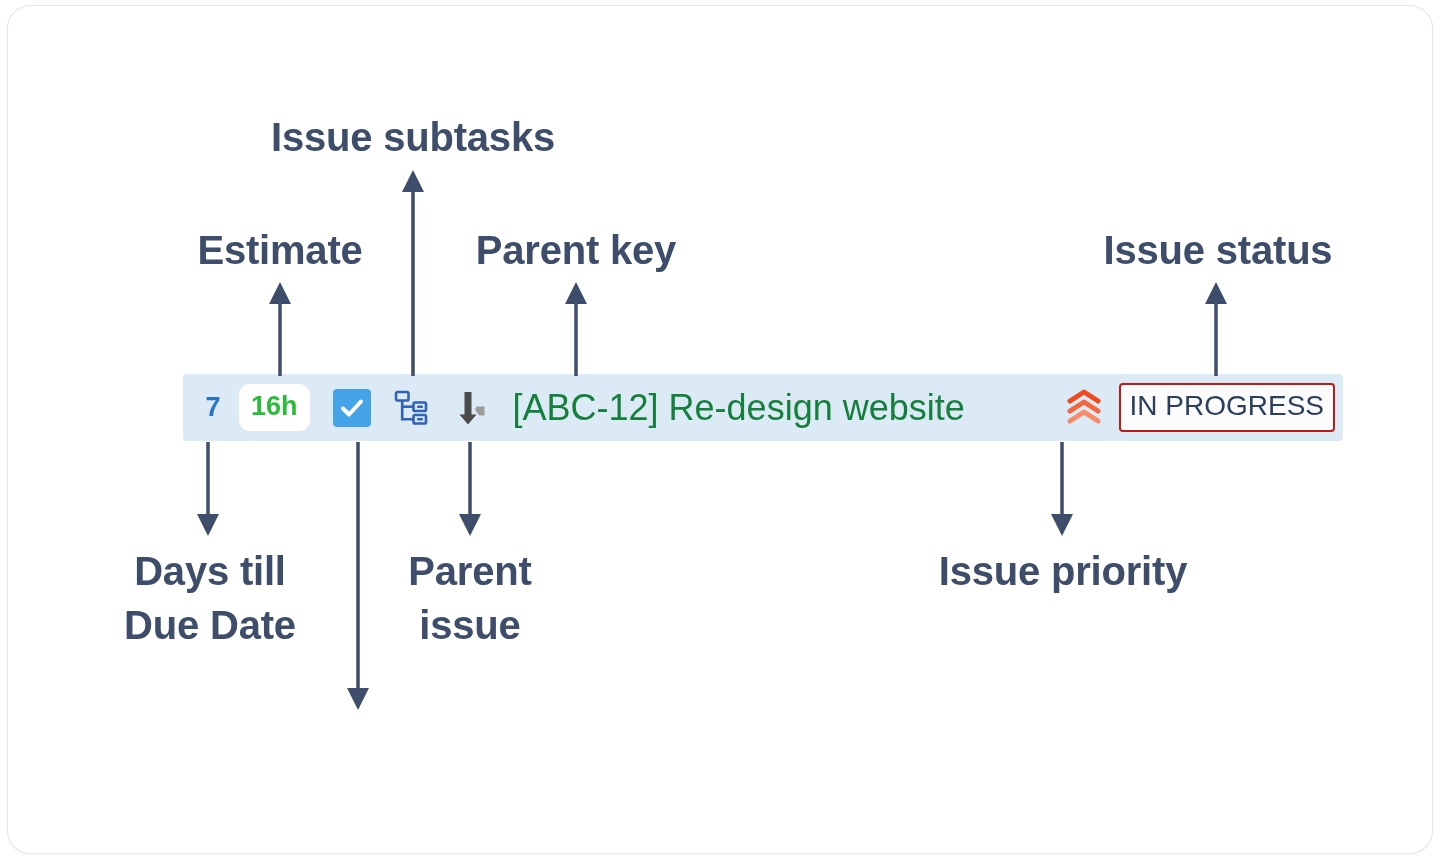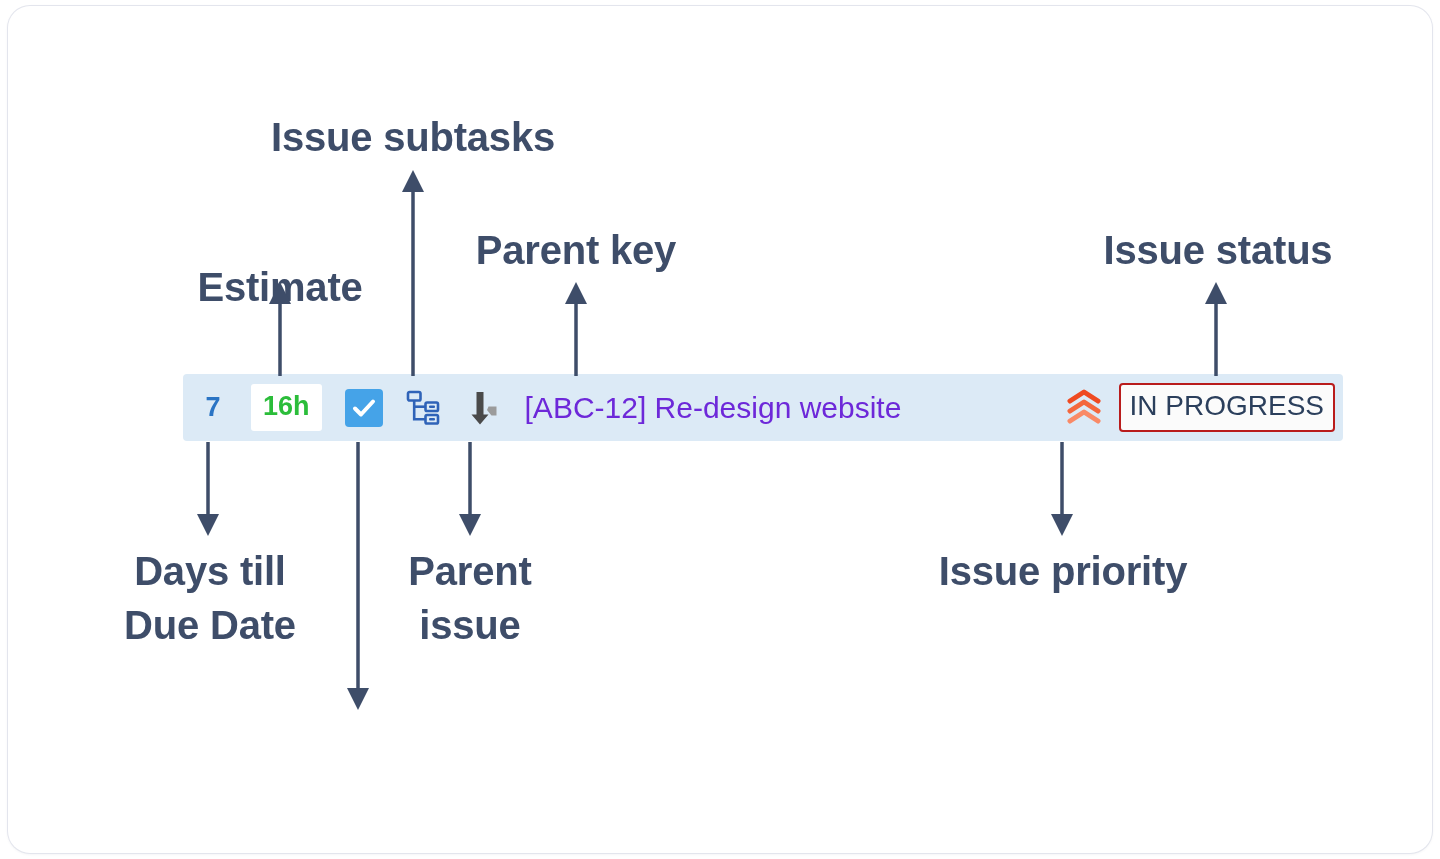--- a/index.html
+++ b/index.html
@@ -55,22 +55,22 @@
     margin-left: 6px;
   }
 
   .estimate-chip {
     background: #ffffff;
     color: #2bbd3a;
     font-size: 27px;
     font-weight: 600;
     line-height: 1;
     padding: 9px 12px 11px 12px;
-    border-radius: 3px;
-    margin-left: 14px;
+    border-radius: 11px;
+    margin-left: 2px;
   }
 
   .issue-type-icon {
     width: 38px;
     height: 38px;
     border-radius: 4px;
     background: #45a3e8;
     margin-left: 23px;
     position: relative;
     flex: none;
@@ -87,22 +87,22 @@
 
   .parent-icon {
     width: 40px;
     height: 40px;
     margin-left: 22px;
     flex: none;
     position: relative;
   }
 
   .issue-title {
-    color: #6d28d9;
-    font-size: 30px;
+    color: #15803d;
+    font-size: 36px;
     line-height: 1;
     margin-left: 22px;
     white-space: nowrap;
   }
 
   .row-right {
     position: absolute;
     right: 8px;
     top: 0;
     height: 100%;
@@ -203,21 +203,21 @@
           </g>
         </svg>
       </div>
 
       <div class="status-badge">IN PROGRESS</div>
     </div>
   </div>
 
   <div class="anno" style="left:255px; top:104px; width:300px;">Issue subtasks</div>
 
-  <div class="anno" style="left:172px; top:217px; width:200px;margin-top:37px;">Estimate</div>
+  <div class="anno" style="left:172px; top:217px; width:200px;">Estimate</div>
 
   <div class="anno" style="left:458px; top:217px; width:220px;">Parent key</div>
 
   <div class="anno" style="left:1070px; top:217px; width:280px;">Issue status</div>
 
   <div class="anno" style="left:92px; top:538px; width:220px;">Days till
 Due Date</div>
 
   <div class="anno" style="left:372px; top:538px; width:180px;">Parent
 issue</div>

